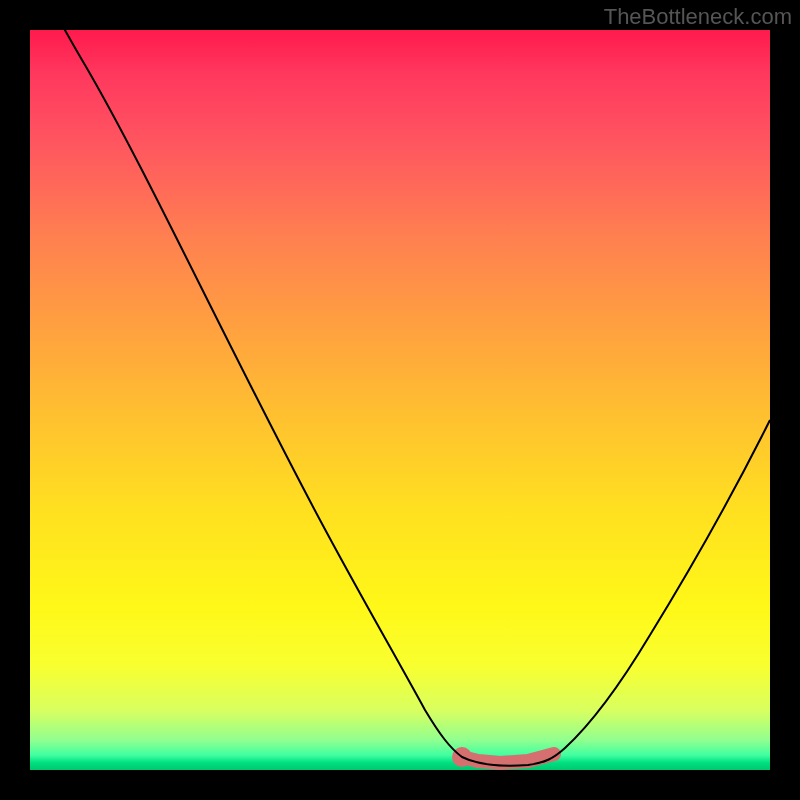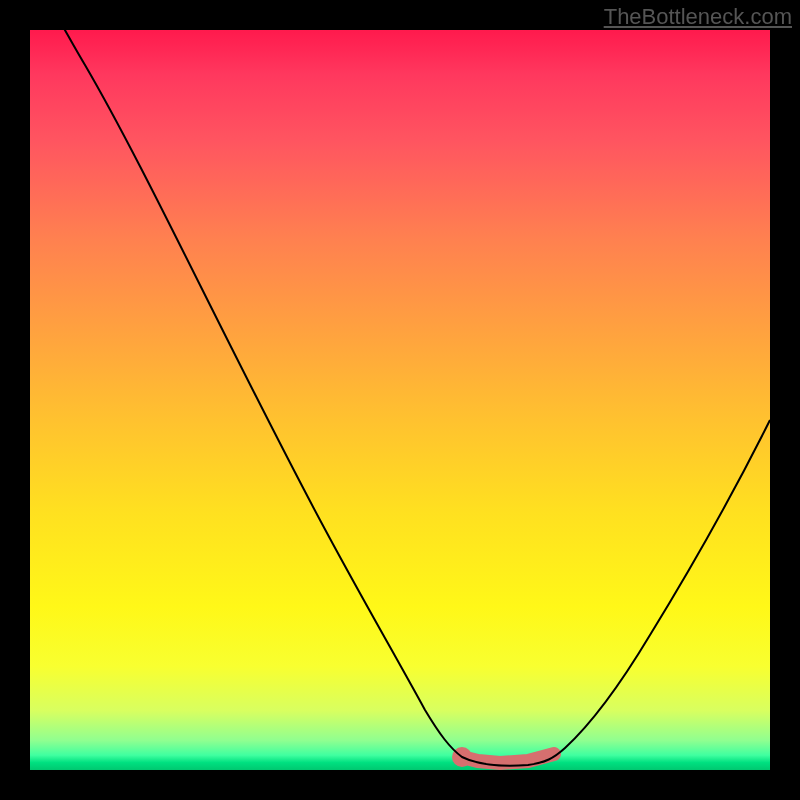--- a/index.html
+++ b/index.html
@@ -12,21 +12,20 @@
     overflow: hidden;
   }
   .watermark {
     position: absolute;
     top: 4px;
     right: 8px;
     color: #555;
     font-size: 22px;
     font-weight: 500;
     z-index: 10;
-    text-decoration: underline;
   }
   .plot-area {
     position: absolute;
     left: 30px;
     top: 30px;
     width: 740px;
     height: 740px;
     background: linear-gradient(to bottom,
       #ff1a4d 0%,
       #ff385e 6%,

